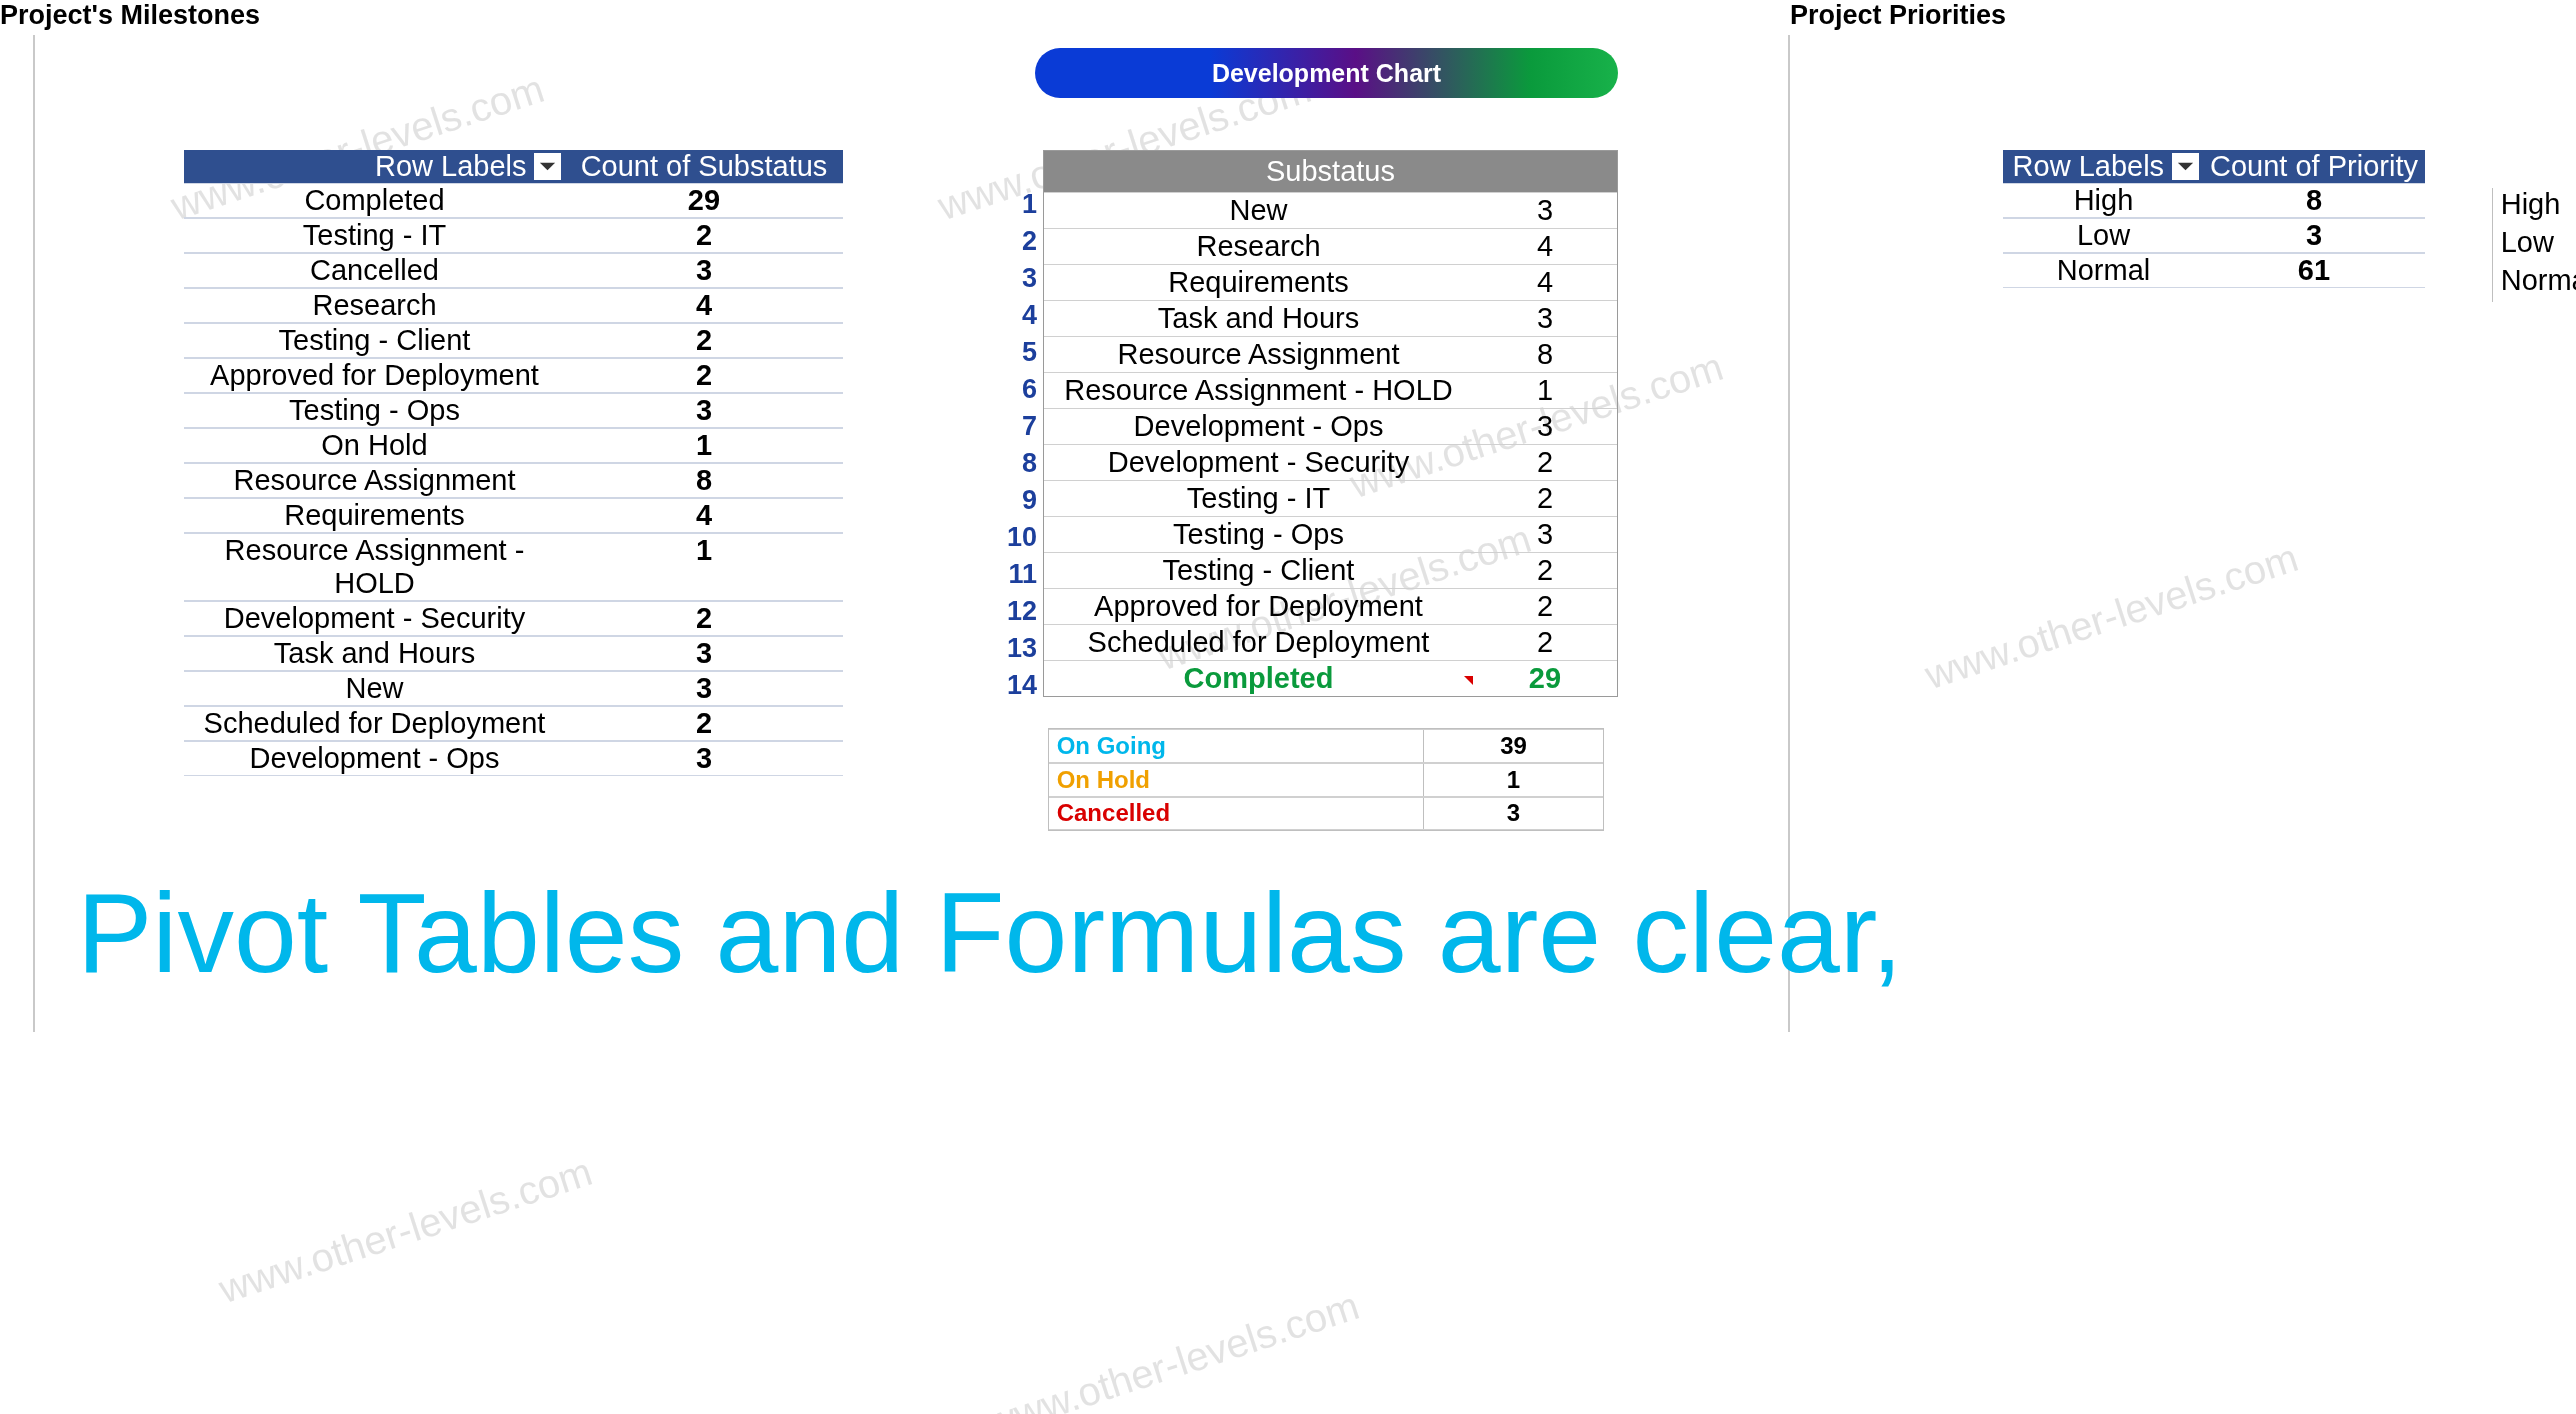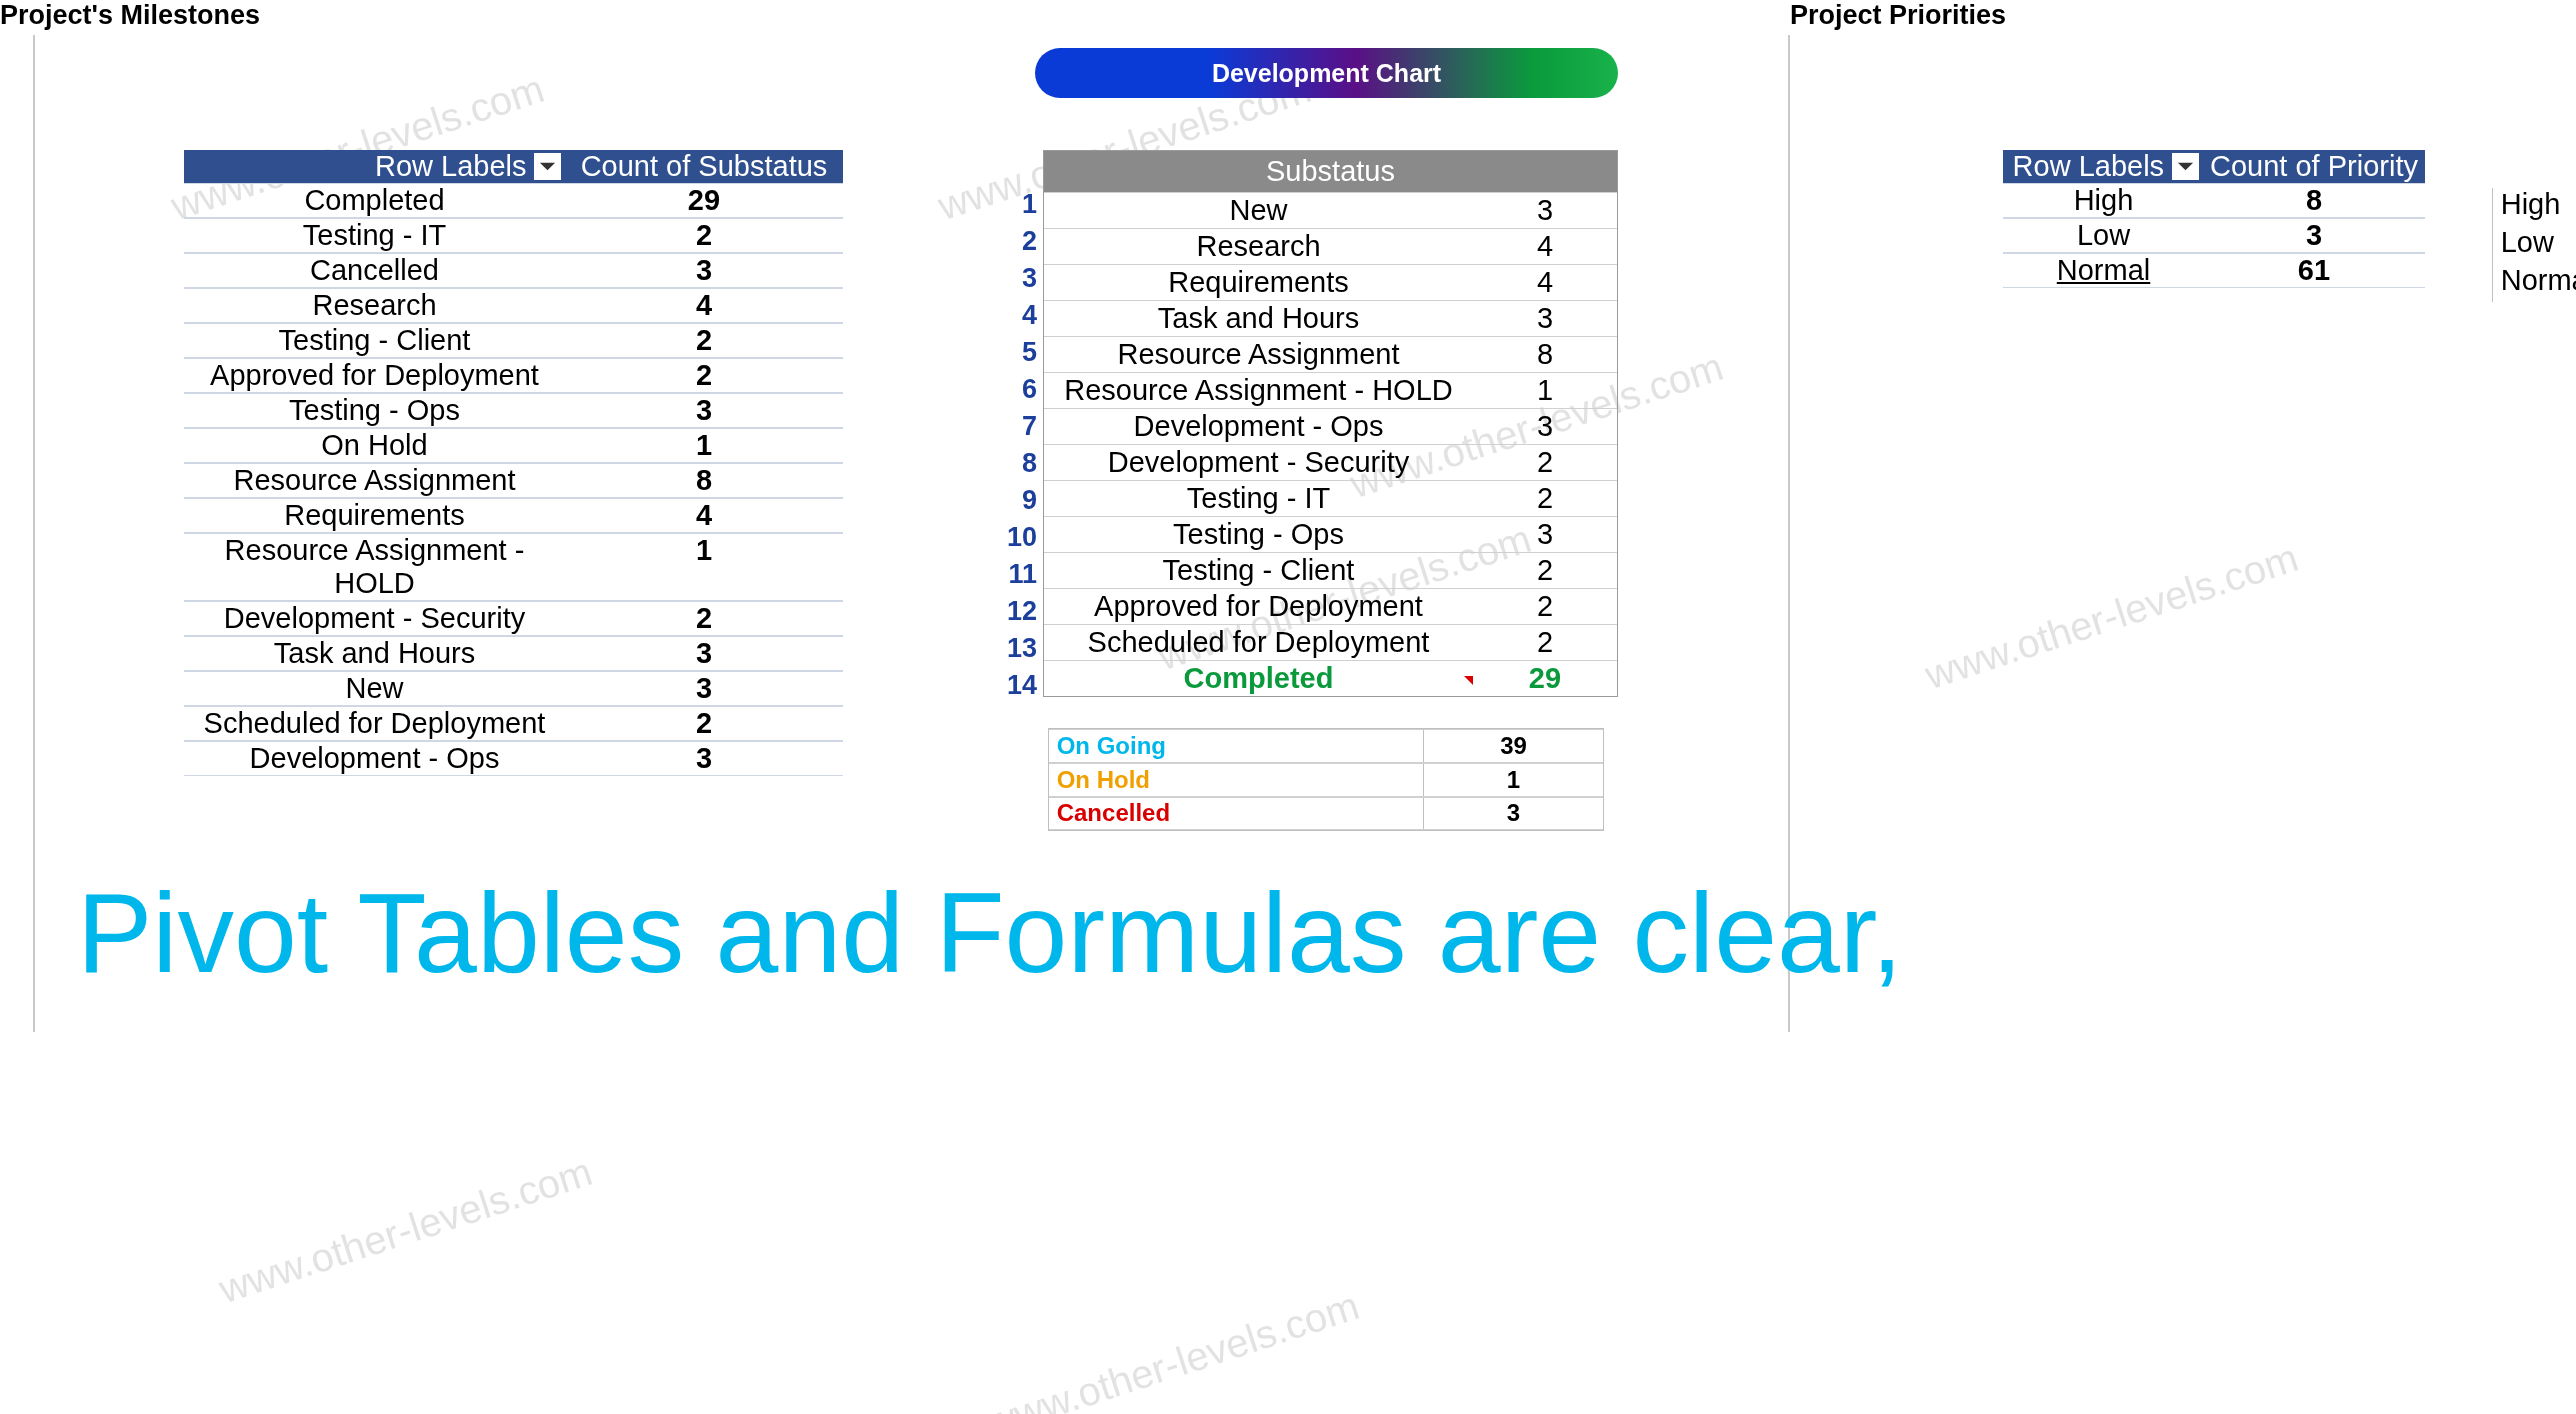--- a/index.html
+++ b/index.html
@@ -273,21 +273,21 @@
   <div id="priority-rows">
       <div class="prow">
         <div class="plbl" style="width:201px;">High</div>
         <div class="pval" style="width:220px;">8</div>
       </div>
       <div class="prow">
         <div class="plbl" style="width:201px;">Low</div>
         <div class="pval" style="width:220px;">3</div>
       </div>
       <div class="prow">
-        <div class="plbl" style="width:201px;text-decoration:underline;">Normal</div>
+        <div class="plbl" style="width:201px;">Normal</div>
         <div class="pval" style="width:220px;">61</div>
       </div>
     </div>
 </div>
 
 <div class="rclip" style="left:2492px; top:188px; width:86px;">
   <div id="rclip-rows">
       <div class="crow">High</div>
       <div class="crow">Low</div>
       <div class="crow">Norma</div>

